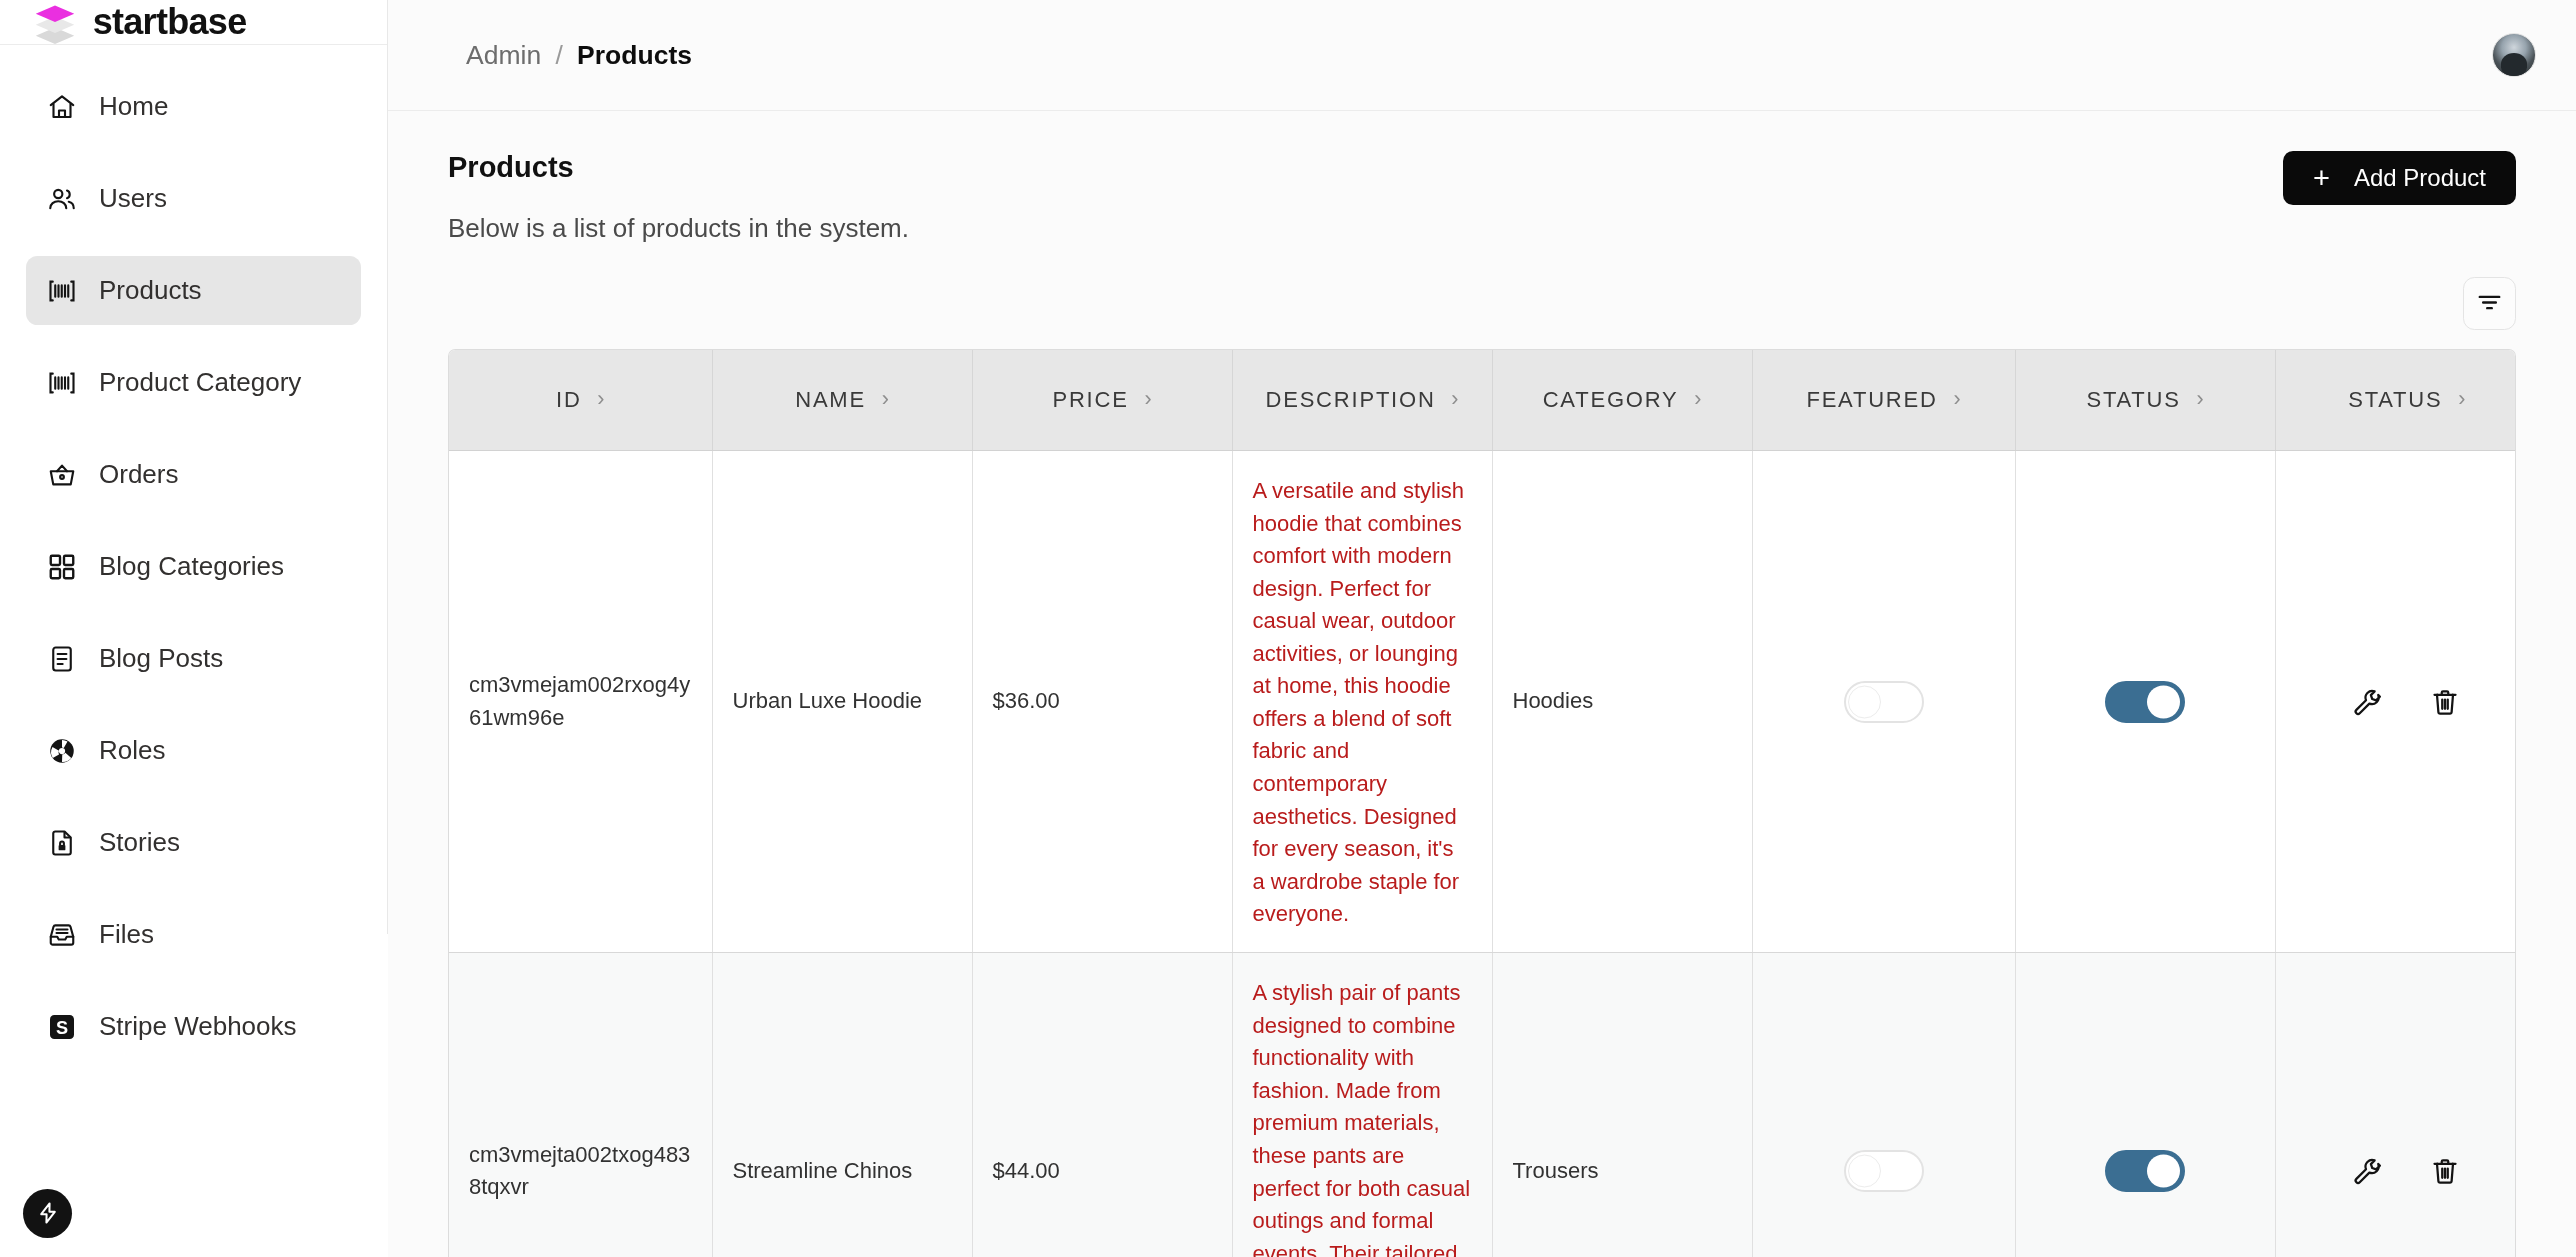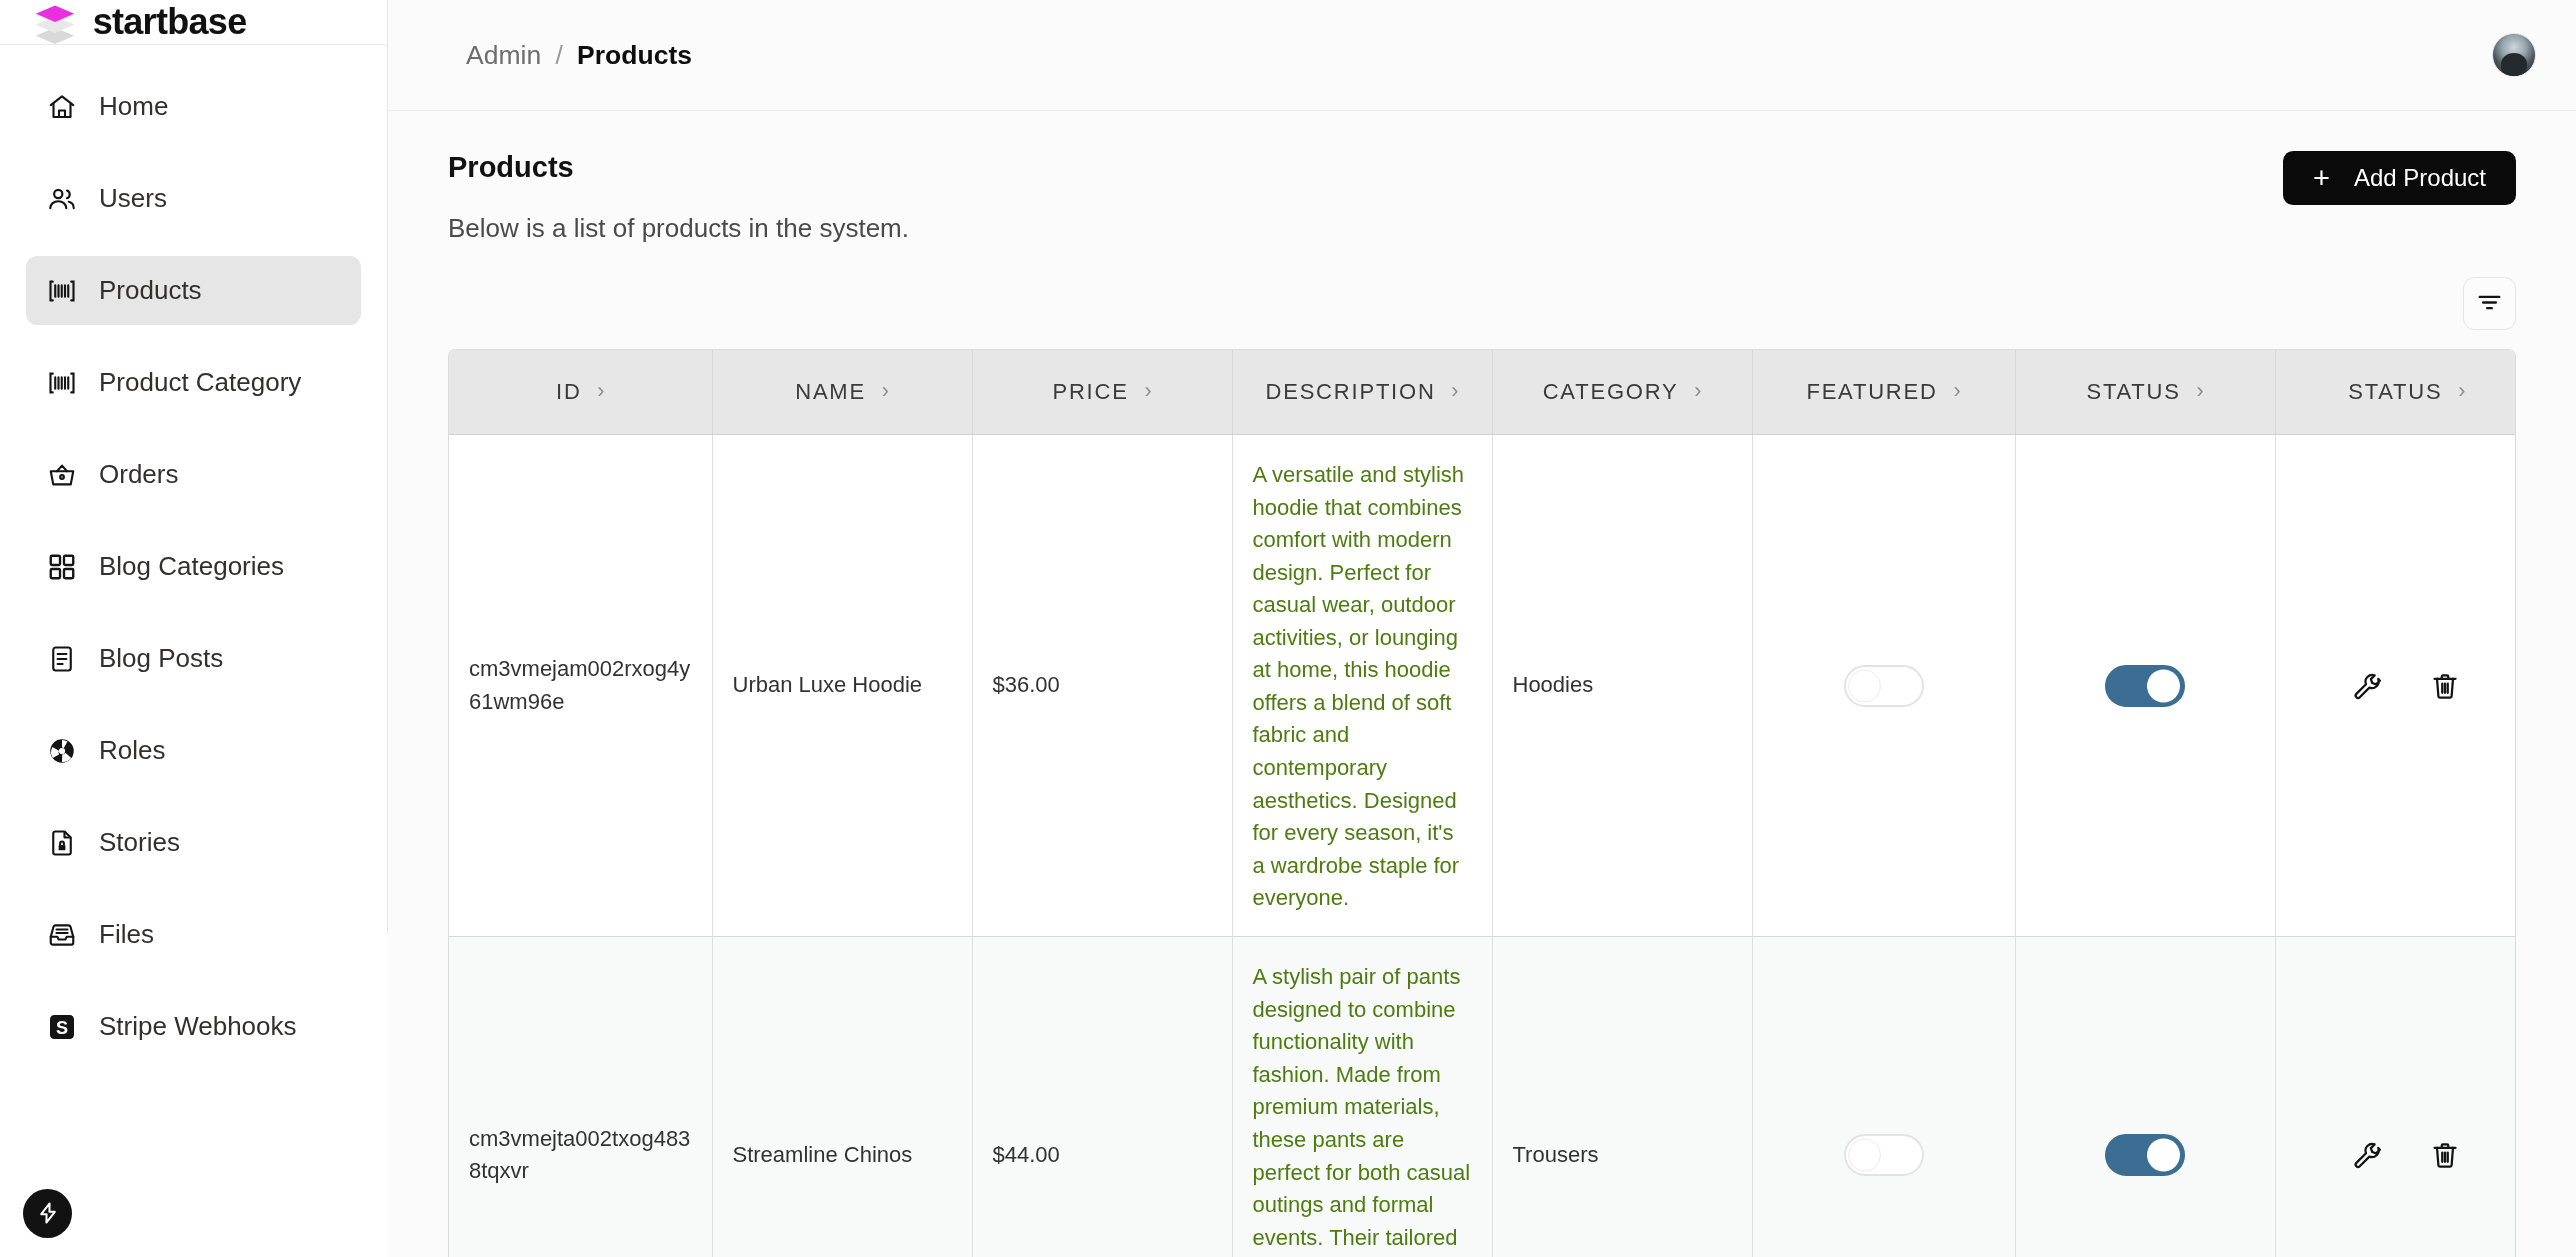--- a/index.html
+++ b/index.html
@@ -106,21 +106,21 @@
     margin-top: 18.6px;
     border: 1.4px solid #dcdcdc;
     border-bottom: none;
     border-radius: 7.2px 7.2px 0 0;
     overflow: hidden;
     background: #ffffff;
   }
   table { width: 100%; border-collapse: collapse; table-layout: fixed; }
   thead th {
     background: #e7e7e7;
-    height: 85px;
+    height: 101px;
     font-size: 22px; font-weight: normal; letter-spacing: 1.8px;
     color: #3a3a3a;
     border-right: 1.4px solid #d6d6d6;
     border-bottom: 1.4px solid #d2d2d2;
     text-align: center;
     cursor: pointer;
   }
   thead th:last-child { border-right: none; }
   .th-inner { display: flex; align-items: center; justify-content: center; gap: 15.7px; }
   .chev { font-size: 21.5px; color: #8e8e8e; font-weight: normal; letter-spacing: 0; }
@@ -129,21 +129,21 @@
     border-right: 1.4px solid #e0e0e0;
     border-bottom: 1.4px solid #d8d8d8;
     font-size: 22px; color: #323232;
     padding: 21.5px 20px;
     vertical-align: middle;
     line-height: 1.48;
     word-break: break-word;
   }
   tbody td:last-child { border-right: none; }
   tbody tr.alt td { background: #f8f9f9; }
-  .cell-desc { vertical-align: top; padding-top: 24px; color: #4d7c0f; }
+  .cell-desc { vertical-align: top; padding-top: 24px; color: #b91c1c; }
   .cell-center { text-align: center; }
 
   
   col.c-id { width: 263px; }
   col.c-name { width: 260px; }
   col.c-price { width: 260px; }
   col.c-desc { width: 260px; }
   col.c-cat { width: 260px; }
   col.c-feat { width: 263px; }
   col.c-stat { width: 260px; }

